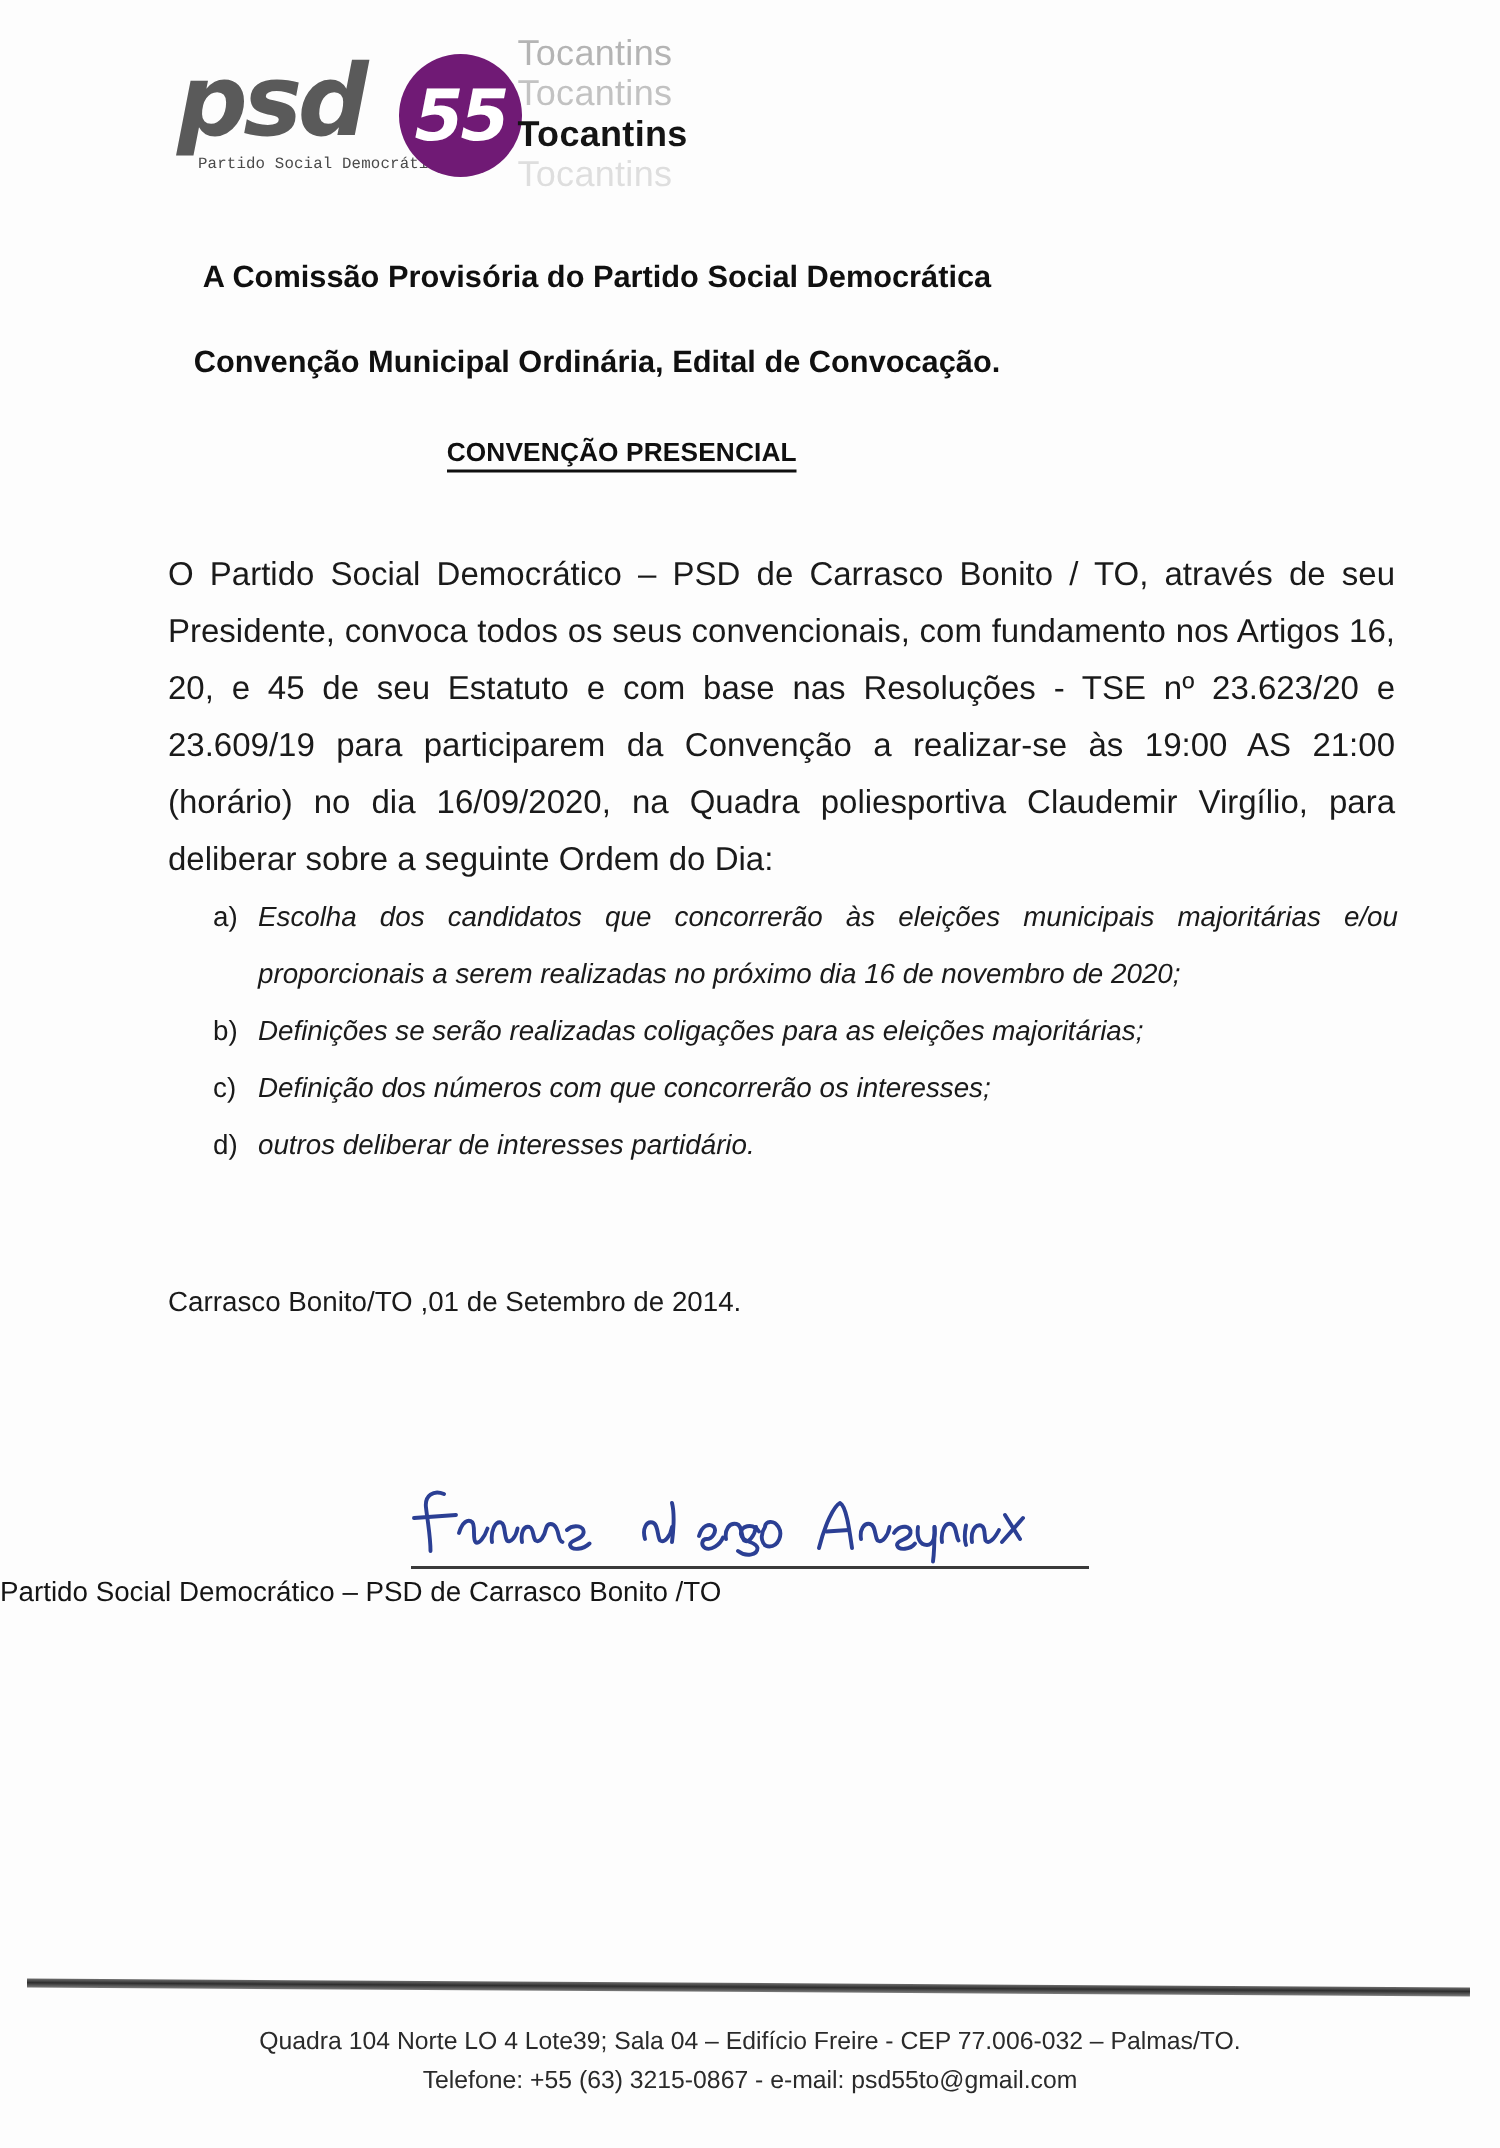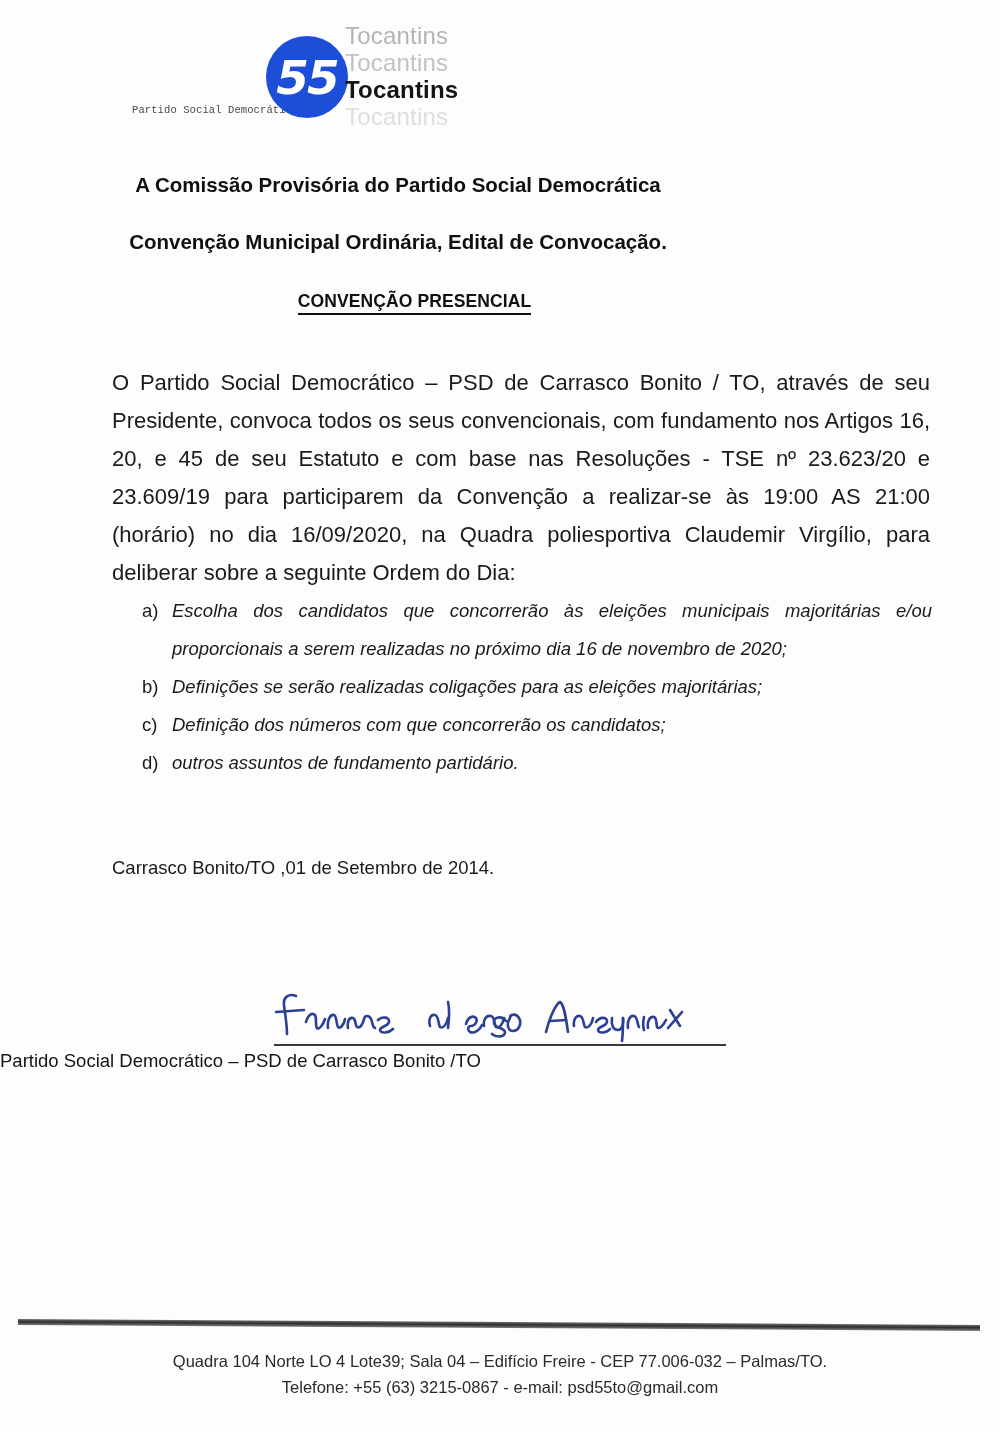--- a/index.html
+++ b/index.html
@@ -57,21 +57,21 @@
     white-space: nowrap;
     letter-spacing: 0.1px;
   }
   .logo-circle {
     position: absolute;
     left: 148px;
     top: 22px;
     width: 82px;
     height: 82px;
     border-radius: 50%;
-    background: #1d4ed8;
+    background: #701a75;
     display: flex;
     align-items: center;
     justify-content: center;
   }
   .logo-circle span {
     font-family: "DejaVu Sans", sans-serif;
     font-size: 47px;
     font-weight: bold;
     font-style: italic;
     color: #ffffff;
@@ -214,20 +214,21 @@
     color: #2a2a2a;
   }
 </style>
 </head>
 <body>
 
 <div class="page">
 
   <div class="letterhead">
     <div class="logo-block">
+      <div class="logo-psd">psd</div>
       <div class="logo-tagline">Partido Social Democrático</div>
     </div>
     <div class="logo-circle">
       <span>55</span>
     </div>
     <div class="toc-stack">
       <div class="toc-line toc-g1">Tocantins</div>
       <div class="toc-line toc-g2">Tocantins</div>
       <div class="toc-line toc-main">Tocantins</div>
       <div class="toc-line toc-g4">Tocantins</div>
@@ -244,25 +245,25 @@
     <div class="agenda-item">
       <div class="agenda-marker">a)</div>
       <div class="agenda-text">Escolha dos candidatos que concorrerão às eleições municipais majoritárias e/ou proporcionais a serem realizadas no próximo dia 16  de novembro de 2020;</div>
     </div>
     <div class="agenda-item single">
       <div class="agenda-marker">b)</div>
       <div class="agenda-text">Definições se serão realizadas coligações para as eleições majoritárias;</div>
     </div>
     <div class="agenda-item single">
       <div class="agenda-marker">c)</div>
-      <div class="agenda-text">Definição dos números com que concorrerão os candidatos;</div>
+      <div class="agenda-text">Definição dos números com que concorrerão os interesses;</div>
     </div>
     <div class="agenda-item single">
       <div class="agenda-marker">d)</div>
-      <div class="agenda-text">outros assuntos de fundamento partidário.</div>
+      <div class="agenda-text">outros deliberar de interesses partidário.</div>
     </div>
   </div>
 
   <div class="closing">Carrasco Bonito/TO ,01 de Setembro de 2014.</div>
 
   <div class="sig-wrap">
     <div class="sig-ink" title="Flordimas de Sousa Aguiar">
       <svg width="460" height="56" viewBox="0 0 460 56" xmlns="http://www.w3.org/2000/svg" aria-hidden="true">
         <g fill="none" stroke="#2b3f94" stroke-width="2.6" stroke-linecap="round" stroke-linejoin="round">
           <path d="M26 8 C19 5, 13 9, 14 17 C15 26, 17 36, 17 46"></path>

